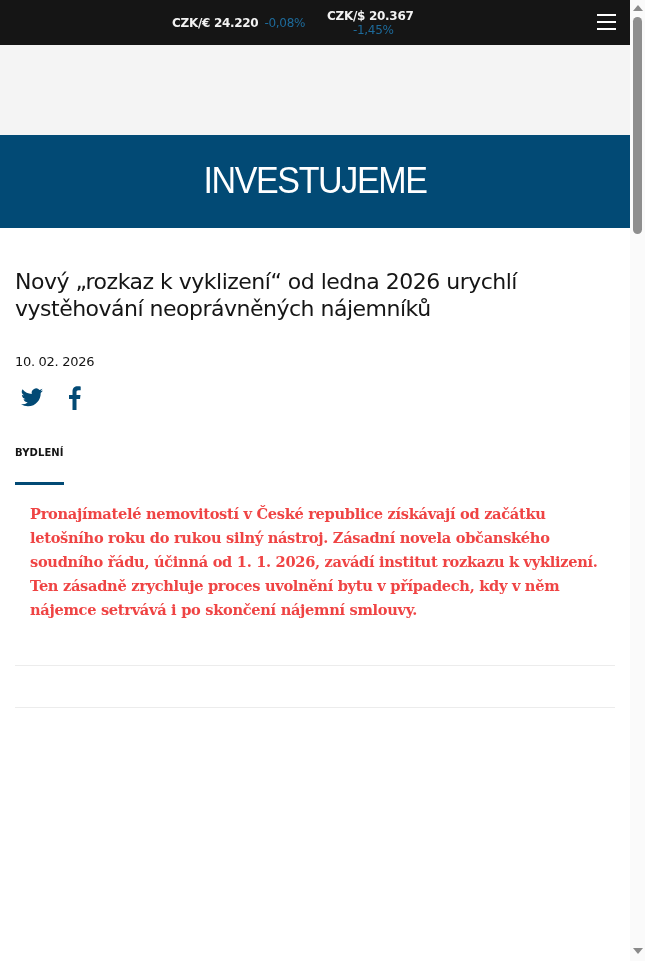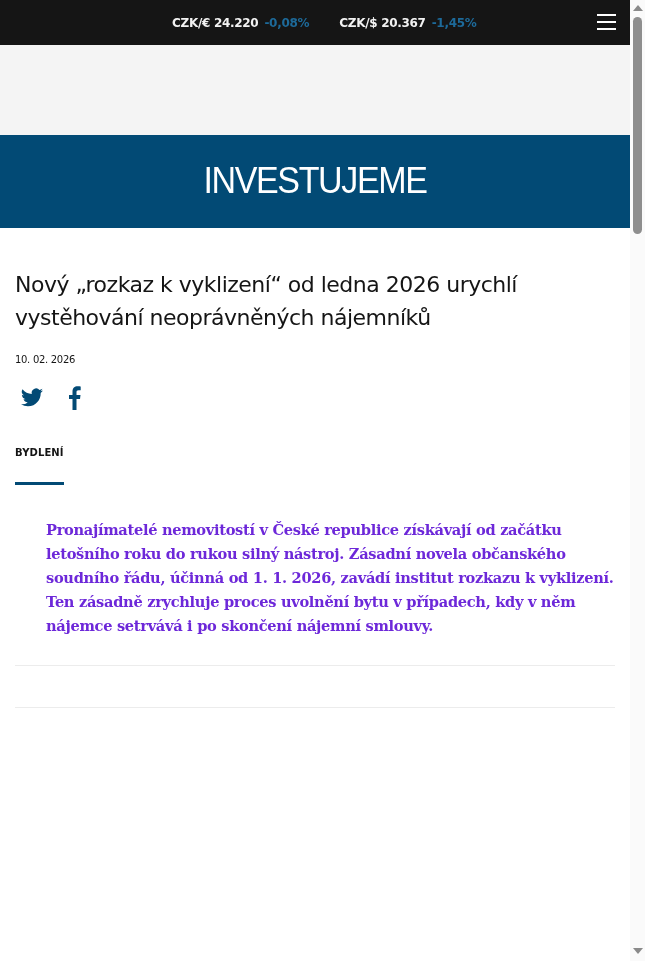--- a/index.html
+++ b/index.html
@@ -10,23 +10,23 @@
     }
     .page { position: absolute; left: 0; top: 0; width: 630px; height: 821px; background: #fff; }
 
     
     .topbar {
       position: absolute; left: 0; top: 0; width: 630px; height: 45px;
       background: #151515; color: #fff;
     }
     .rates { position: absolute; left: 172px; top: 0; height: 45px; display: flex; align-items: center; font-size: 12px; font-weight: bold; letter-spacing: -0.3px; }
     .rate { display: flex; align-items: center; }
-    .rate + .rate { margin-left: 30px; }
+    .rate + .rate { margin-left: 22px; flex-direction: column; }
     .rate-value { color: #f2f2f2; }
-    .rate-change { color: #1d6a9a; font-weight: bold; margin-left: 6px; }
+    .rate-change { color: #1d6a9a; font-weight: normal; margin-left: 6px; }
     .hamburger { position: absolute; left: 597px; top: 13px; width: 19px; height: 18px; cursor: pointer; }
     .hamburger span { position: absolute; left: 0; width: 19px; height: 2px; background: #fff; }
     .hamburger span:nth-child(1) { top: 1px; }
     .hamburger span:nth-child(2) { top: 8px; }
     .hamburger span:nth-child(3) { top: 15px; }
 
     
     .ad-space { position: absolute; left: 0; top: 45px; width: 630px; height: 90px; background: #f4f4f4; }
 
     
@@ -34,37 +34,37 @@
     .brand {
       position: absolute; left: 0; right: 0; top: 160px; text-align: center;
       font-family: "Liberation Sans", "DejaVu Sans", sans-serif;
       font-size: 37px; color: #ffffff; letter-spacing: -1.5px; font-weight: normal;
       transform: scaleX(0.92);
     }
 
     
     .title {
       position: absolute; left: 15px; top: 268px; width: 560px; margin: 0;
-      font-size: 22px; line-height: 33px; color: #151515; font-weight: normal; letter-spacing: -0.5px;
+      font-size: 22px; line-height: 27px; color: #151515; font-weight: normal; letter-spacing: -0.5px;
     }
-    .date { position: absolute; left: 15px; top: 354px; font-size: 10px; color: #151515; letter-spacing: -0.3px; }
+    .date { position: absolute; left: 15px; top: 354px; font-size: 13px; color: #151515; letter-spacing: -0.3px; }
     .share { position: absolute; left: 20px; top: 386px; display: flex; align-items: center; }
     .share-btn { display: block; cursor: pointer; }
     .share-btn.tw { width: 24px; height: 24px; }
     .share-btn.fb { width: 20px; height: 24px; margin-left: 20px; }
 
     .category {
       position: absolute; left: 15px; top: 447px; font-size: 10px; font-weight: bold; color: #151515;
       padding-bottom: 24px; border-bottom: 3px solid #024a75; letter-spacing: 0.1px; cursor: pointer;
     }
 
     .perex {
-      position: absolute; left: 30px; top: 502px; width: 570px; margin: 16px;
+      position: absolute; left: 30px; top: 502px; width: 570px; margin: 0;
       font-family: "DejaVu Serif", "Liberation Serif", serif;
-      font-size: 14.6px; line-height: 24px; color: #6d28d9; font-weight: bold; letter-spacing: -0.3px;
+      font-size: 14.6px; line-height: 24px; color: #ef4444; font-weight: bold; letter-spacing: -0.3px;
     }
     .source {
       position: absolute; left: 30px; top: 622px; width: 570px; margin: 0;
       font-family: "DejaVu Serif", "Liberation Serif", serif;
       font-size: 14.6px; line-height: 24px; color: #3a3a3a; letter-spacing: -0.3px;
     }
     .source a { color: #024a75; text-decoration: underline; }
 
     .divider { position: absolute; left: 15px; width: 600px; height: 1px; background: #ececec; }
 

